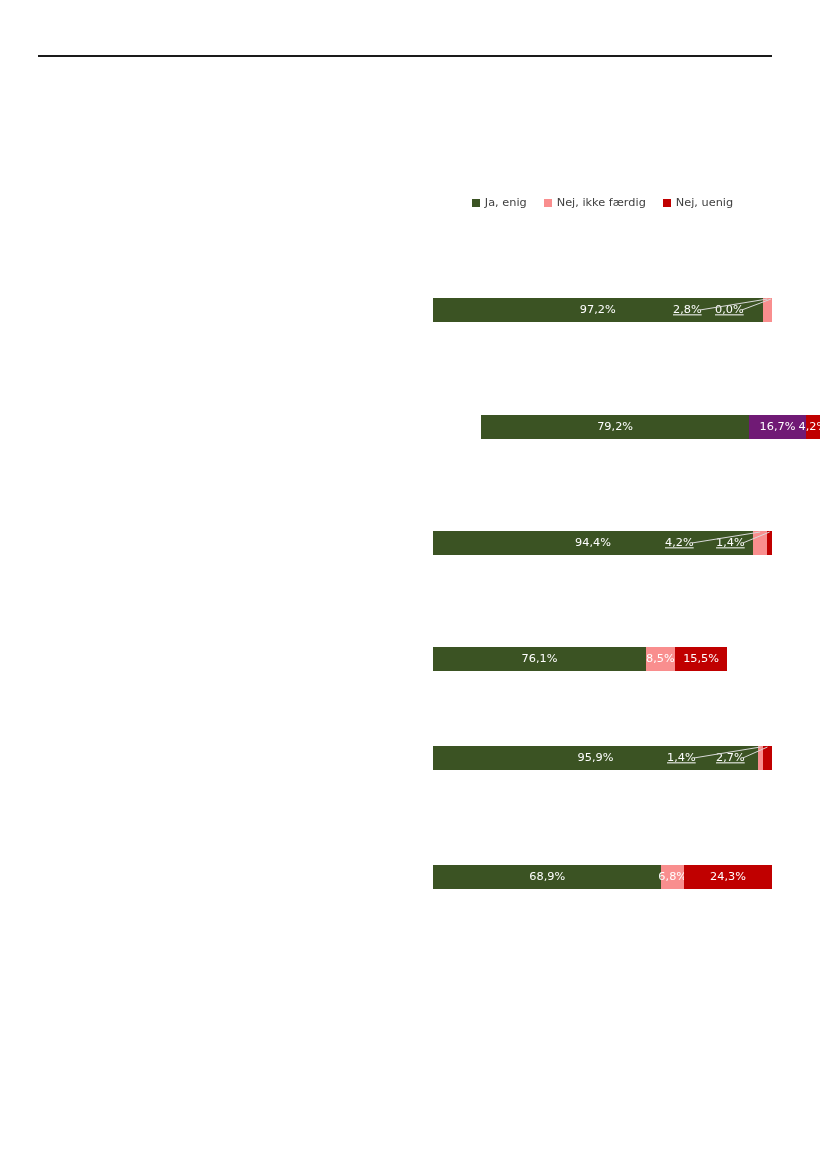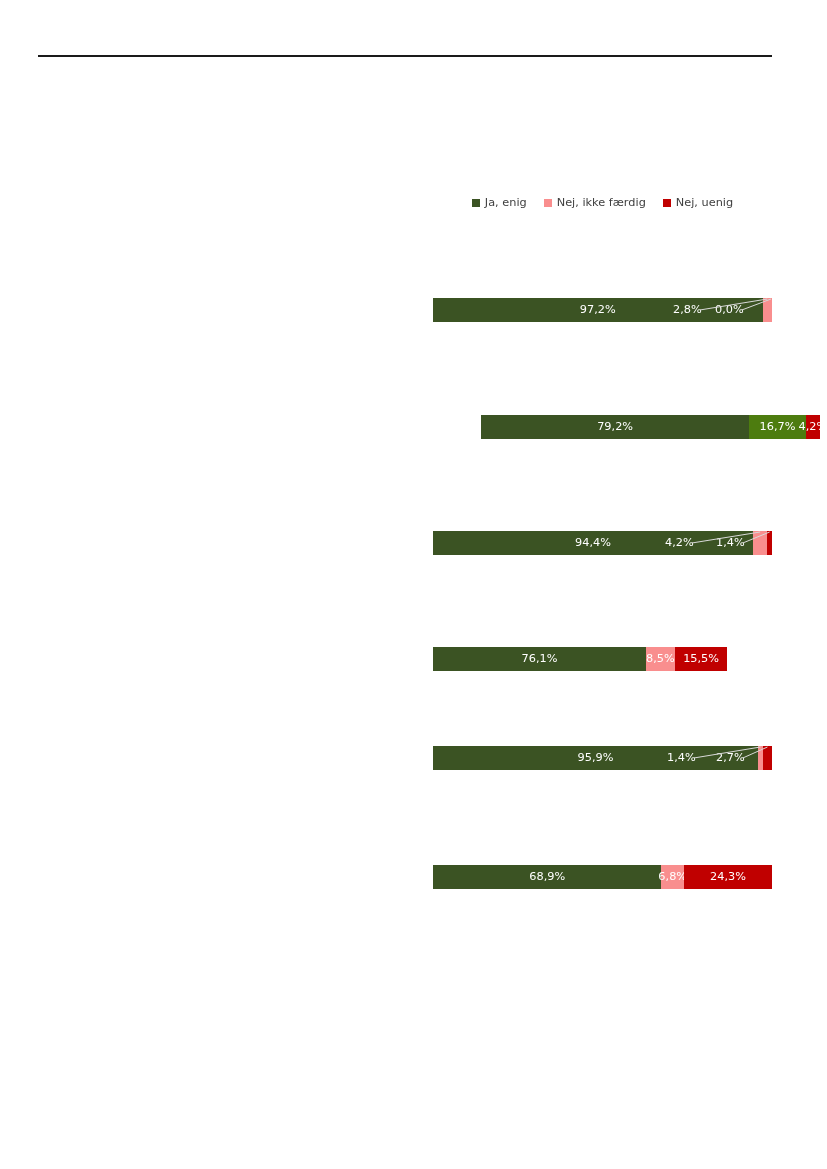--- a/index.html
+++ b/index.html
@@ -87,20 +87,21 @@
     font-size: 11.3px;
     color: #ffffff;
     line-height: 1;
     white-space: nowrap;
     pointer-events: none;
   }
   
   .seg-label.outside {
     left: auto;
     transform: translate(0, -50%);
+    text-decoration: underline;
   }
 
   .leader {
     position: absolute;
     pointer-events: none;
     overflow: visible;
     top: 0;
     left: 0;
     width: 339px;
     height: 24px;
@@ -146,21 +147,21 @@
         <svg class="leader" width="339" height="24">
           <line x1="266.8" y1="12" x2="334.25399999999996" y2="1"></line>
           <line x1="308.8" y1="12" x2="338" y2="1"></line>
         </svg>
       </div>
       <div class="bar-row" style="top: 415px; padding-left: 48px;">
         <div class="bar">
           <div class="seg" title="Ja, enig 79,2%" style="width: 268.488px; background: rgb(59, 83, 35);">
             <span class="seg-label">79,2%</span>
           </div>
-          <div class="seg" title="Nej, ikke færdig 16,7%" style="width: 56.613px; background: #4d7c0f;">
+          <div class="seg" title="Nej, ikke færdig 16,7%" style="width: 56.613px; background: #701a75;">
             <span class="seg-label">16,7%</span>
           </div>
           <div class="seg" title="Nej, uenig 4,2%" style="width: 14.238px; background: rgb(192, 0, 0);">
             <span class="seg-label">4,2%</span>
           </div>
         </div>
         <svg class="leader" width="339" height="24"></svg>
       </div>
       <div class="bar-row" style="top: 531px;">
         <div class="bar">

